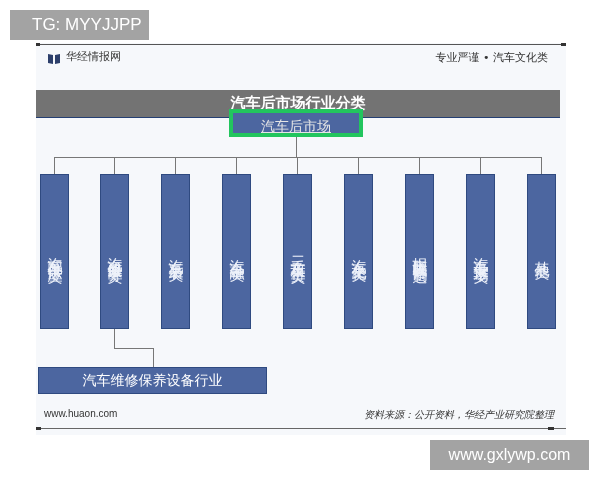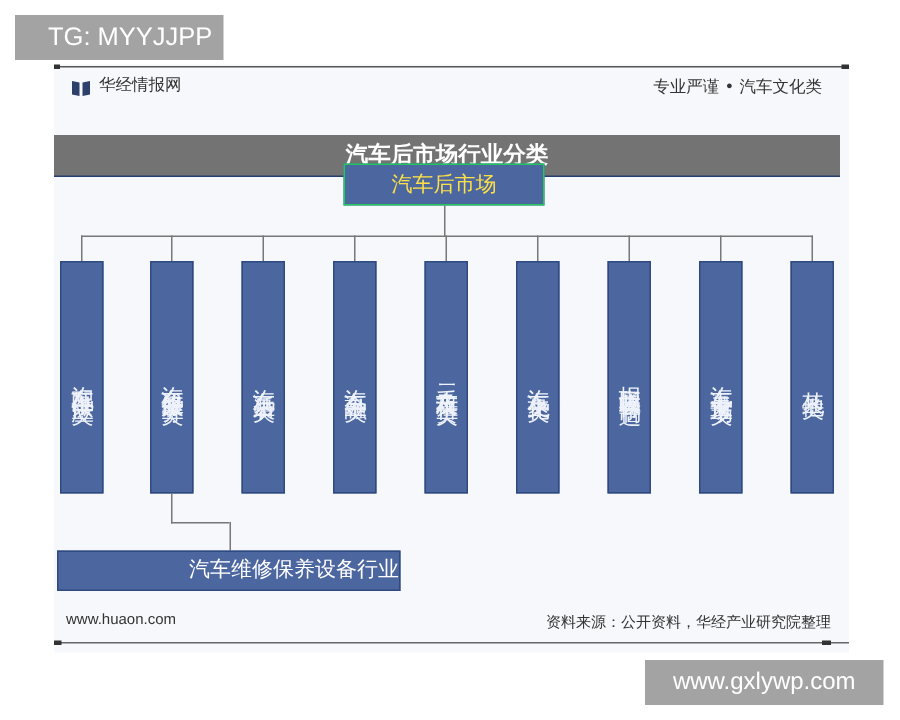--- a/index.html
+++ b/index.html
@@ -28,41 +28,41 @@
   .slogan { right:52px; top:49px; font-size:11px; color:#333; line-height:18px; }
   .title-bar {
     left:36px; top:70px; width:524px; height:27px;
     background:#737373; color:#ffffff;
     font-size:15px; font-weight:bold; text-align:center; line-height:27px;
     border-bottom:1px solid #253f73;
     margin-top:20px;
   }
   .root-node {
     left:229px; top:109px; width:134px; height:28px;
-    background:#4c66a0; border:1px solid #22c55e; box-sizing:border-box;
-    color:#fde047; font-size:14px; text-align:center; line-height:26px;
+    background:#4c66a0; border:4px solid #22c55e; box-sizing:border-box;
+    color:#e5e5e5; font-size:14px; text-align:center; line-height:26px;text-decoration:underline;
   }
   .line { background:#777; }
   .node {
     width:29px; height:155px; top:174px;
     background:#4c66a0; border:1px solid #2f4a80; box-sizing:border-box;
     color:#eef2fa; font-size:15px;
     display:flex; align-items:center; justify-content:center;
   }
   .node span {
     writing-mode:vertical-rl; text-orientation:upright;
     letter-spacing:2px; line-height:1;
   }
   .sub-node {
     left:38px; top:367px; width:229px; height:27px;
     background:#4c66a0; border:1px solid #2f4a80; box-sizing:border-box;
-    color:#fff; font-size:14px; text-align:right; line-height:25px;
+    color:#fff; font-size:14px; text-align:center; line-height:25px;
   }
   .site { left:44px; top:408px; font-size:10px; color:#333; font-family:"Liberation Sans",sans-serif; }
-  .source { right:46px; top:408px; font-size:10px; color:#333; }
+  .source { right:46px; top:408px; font-size:10px; color:#333;font-style:italic; }
   .bot-rule { left:36px; top:428px; width:530px; height:1px; background:#666; }
   .bot-rule-cap { left:36px; top:427px; width:5px; height:3px; background:#333; }
   .bot-rule-cap-r { left:548px; top:427px; width:6px; height:3px; background:#333; }
   .wm-label {
     left:430px; top:440px; width:159px; height:30px;
     background:#a3a3a3; color:#ffffff;
     font-family:"Liberation Sans",sans-serif; font-size:16px;
     line-height:30px; text-align:center;
   }
 </style>

